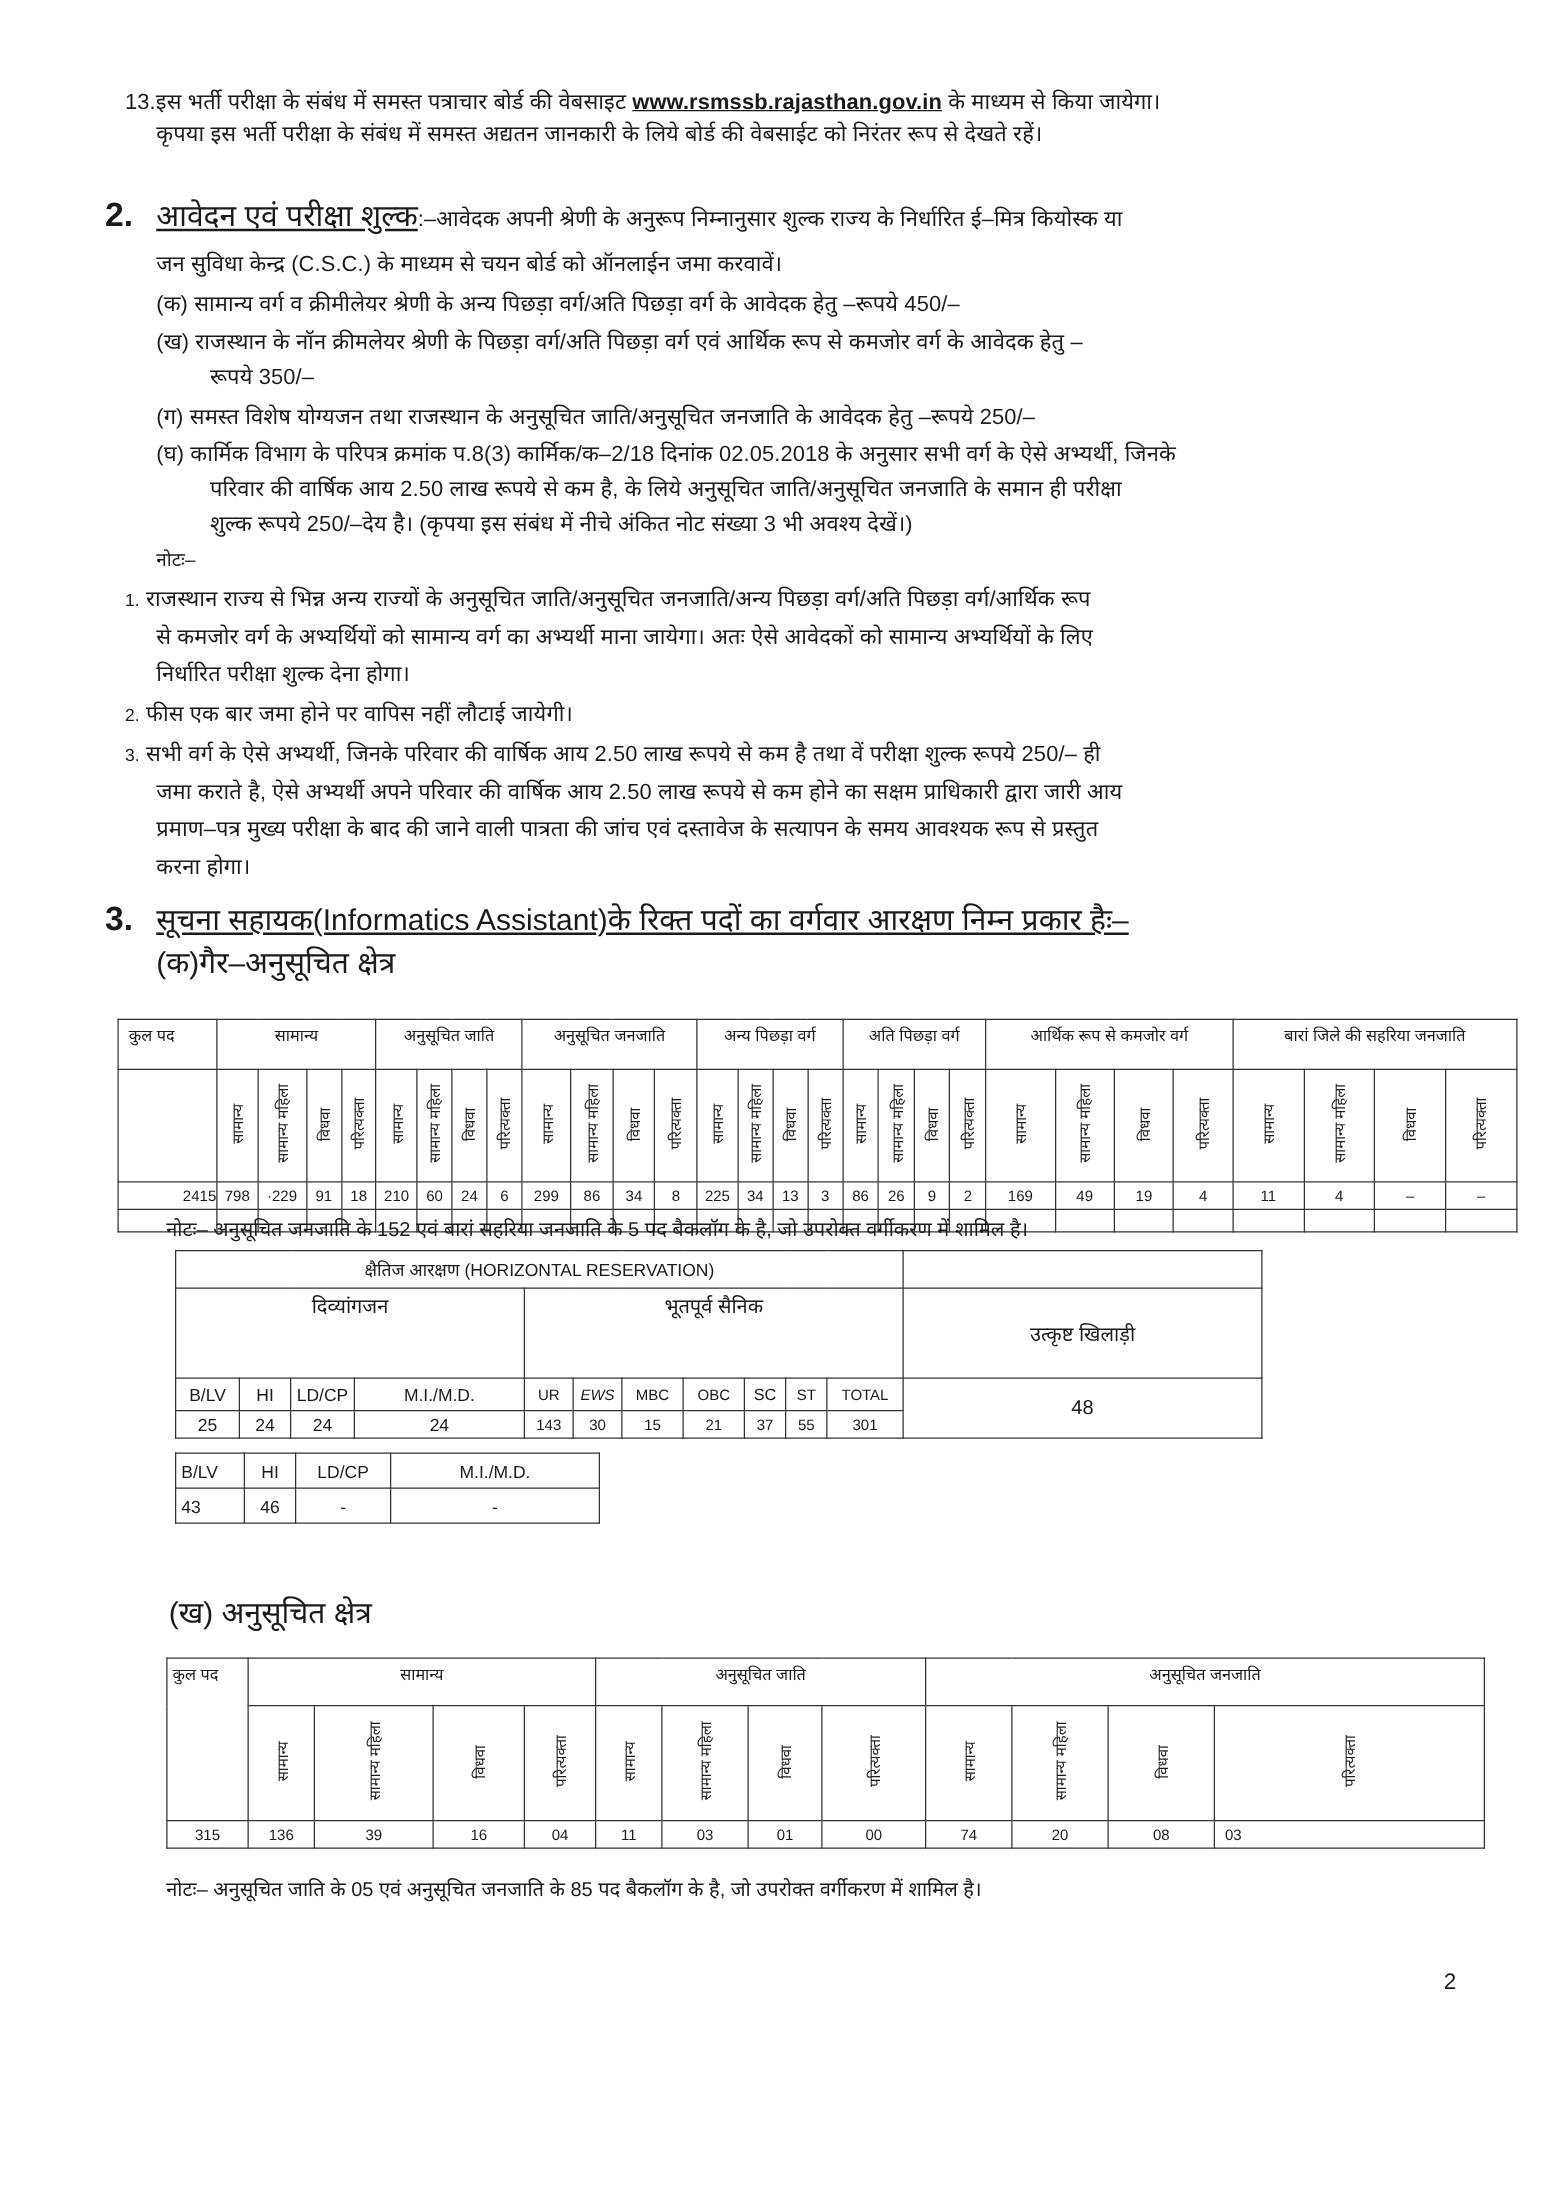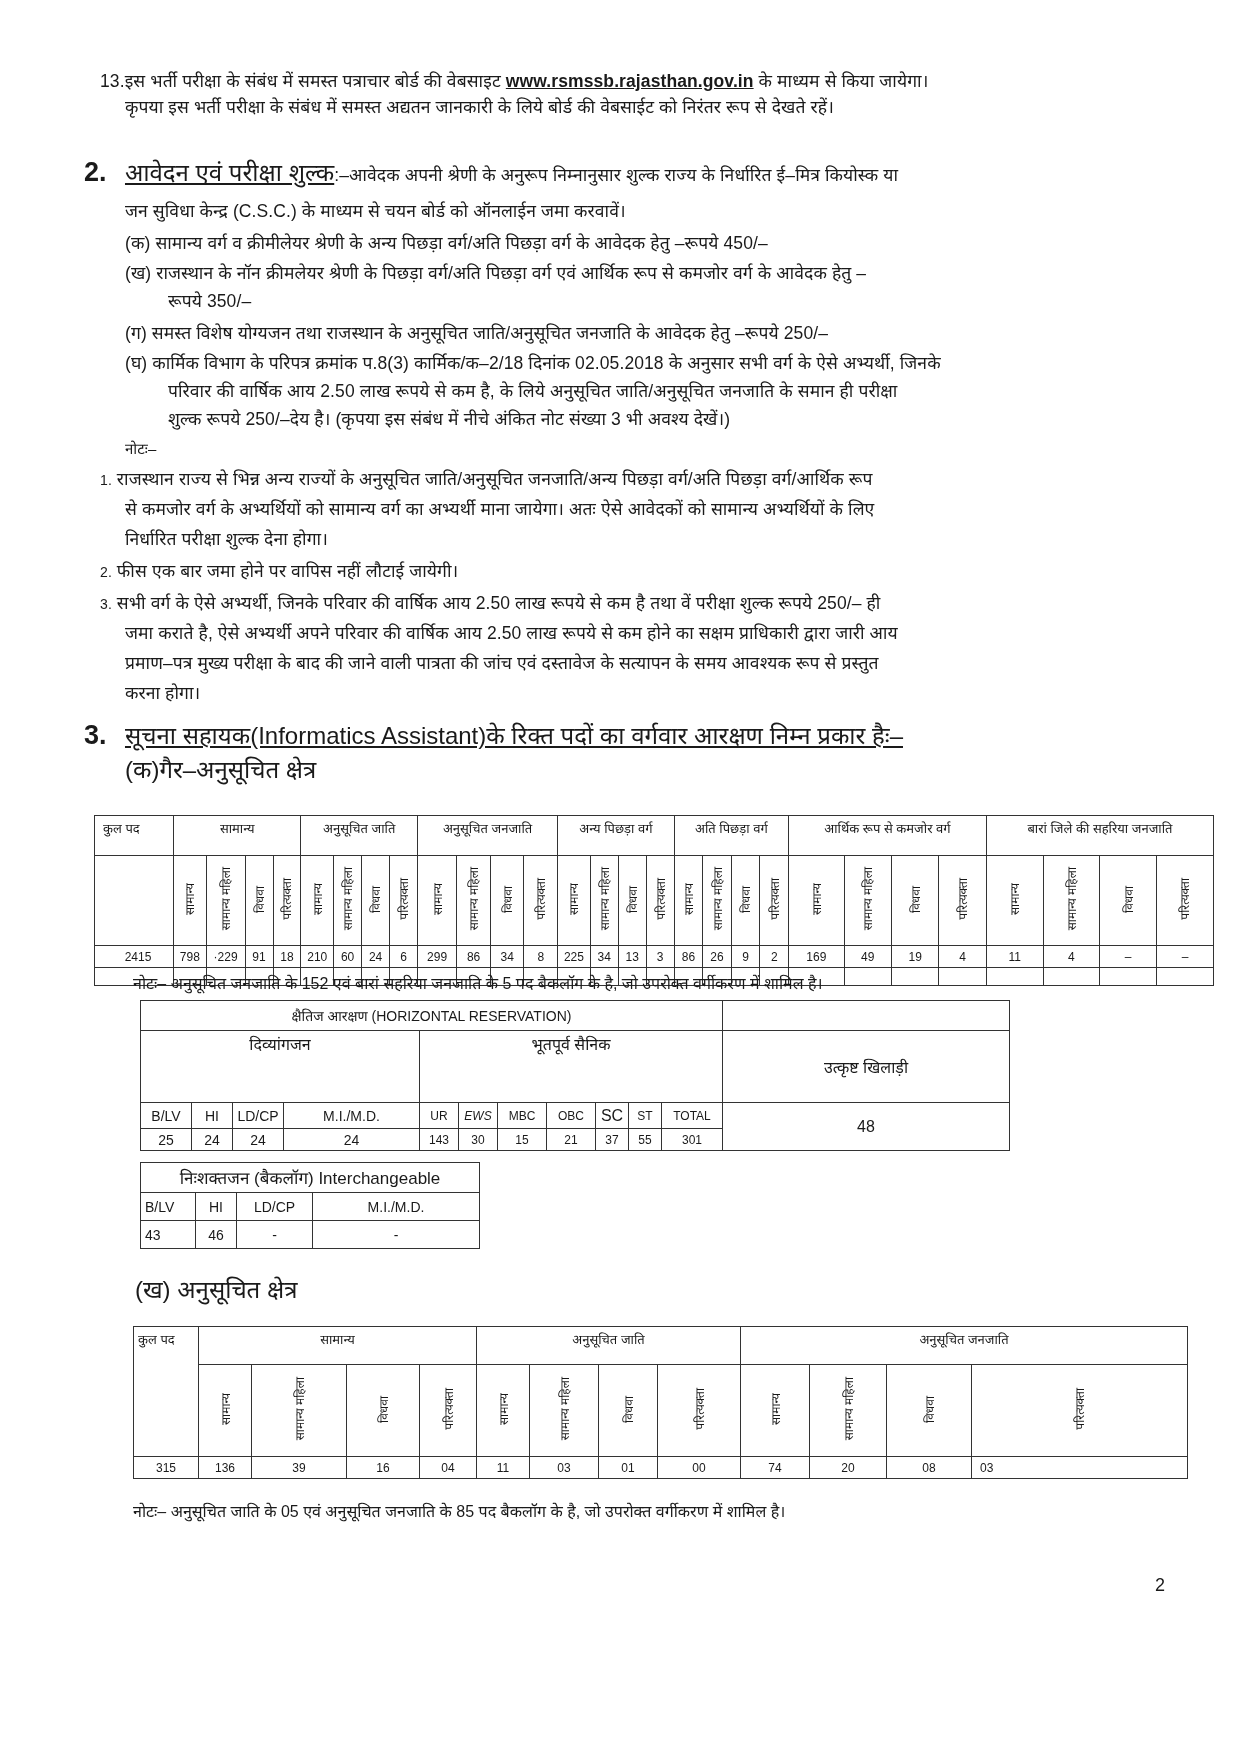--- a/index.html
+++ b/index.html
@@ -93,21 +93,21 @@
     <td><span class="vt">सामान्य</span></td>
     <td><span class="vt">सामान्य महिला</span></td>
     <td><span class="vt">विधवा</span></td>
     <td><span class="vt">परित्यक्ता</span></td>
     <td><span class="vt">सामान्य</span></td>
     <td><span class="vt">सामान्य महिला</span></td>
     <td><span class="vt">विधवा</span></td>
     <td><span class="vt">परित्यक्ता</span></td>
   </tr>
   <tr style="height:22px;">
-    <td style="text-align:center;padding-left:8px;">2415</td>
+    <td style="text-align:right;padding-left:8px;">2415</td>
     <td>798</td>
     <td>·229</td>
     <td>91</td>
     <td>18</td>
     <td>210</td>
     <td>60</td>
     <td>24</td>
     <td>6</td>
     <td>299</td>
     <td>86</td>
@@ -178,21 +178,21 @@
   </tr>
   <tr style="height:26px;">
     <td style="width:50px;">B/LV</td>
     <td style="width:40px;">HI</td>
     <td style="width:50px;">LD/CP</td>
     <td style="width:135px;">M.I./M.D.</td>
     <td style="width:38px;font-size:12px;">UR</td>
     <td style="width:38px;font-size:12px;font-style:italic;">EWS</td>
     <td style="width:48px;font-size:12px;">MBC</td>
     <td style="width:48px;font-size:12px;">OBC</td>
-    <td style="width:32px;font-size:16px;">SC</td>
+    <td style="width:32px;font-size:13px;">SC</td>
     <td style="width:32px;font-size:12px;">ST</td>
     <td style="width:60px;font-size:12px;">TOTAL</td>
     <td rowspan="2" class="big">48</td>
   </tr>
   <tr style="height:22px;">
     <td>25</td>
     <td>24</td>
     <td>24</td>
     <td>24</td>
     <td style="font-size:12px;">143</td>
@@ -201,23 +201,20 @@
     <td style="font-size:12px;">21</td>
     <td style="font-size:12px;">37</td>
     <td style="font-size:12px;">55</td>
     <td style="font-size:12px;">301</td>
   </tr>
 </tbody>
   </table>
 
 <table class="hr" style="left:140px;top:1162px;width:340px;">
   <tbody>
-      <tr style="height:30px;">
-    <td colspan="4" class="big" style="font-size:17px;">निःशक्तजन (बैकलॉग) Interchangeable</td>
-  </tr>
   <tr style="height:28px;">
     <td style="width:50px;text-align:left;padding-left:4px;">B/LV</td>
     <td style="width:40px;">HI</td>
     <td style="width:75px;">LD/CP</td>
     <td>M.I./M.D.</td>
   </tr>
   <tr style="height:28px;">
     <td style="text-align:left;padding-left:4px;">43</td>
     <td>46</td>
     <td>-</td>

